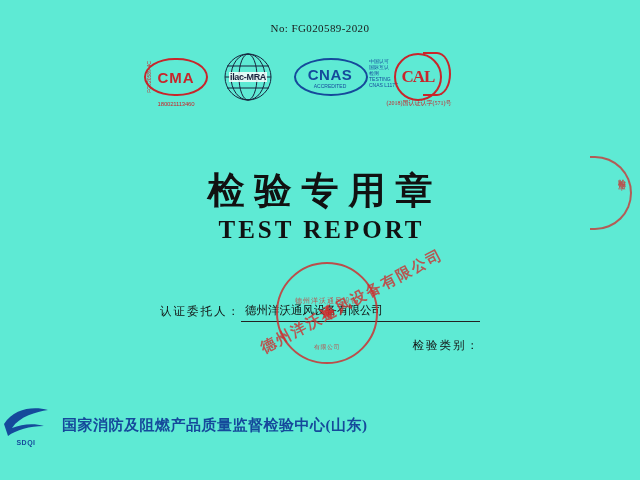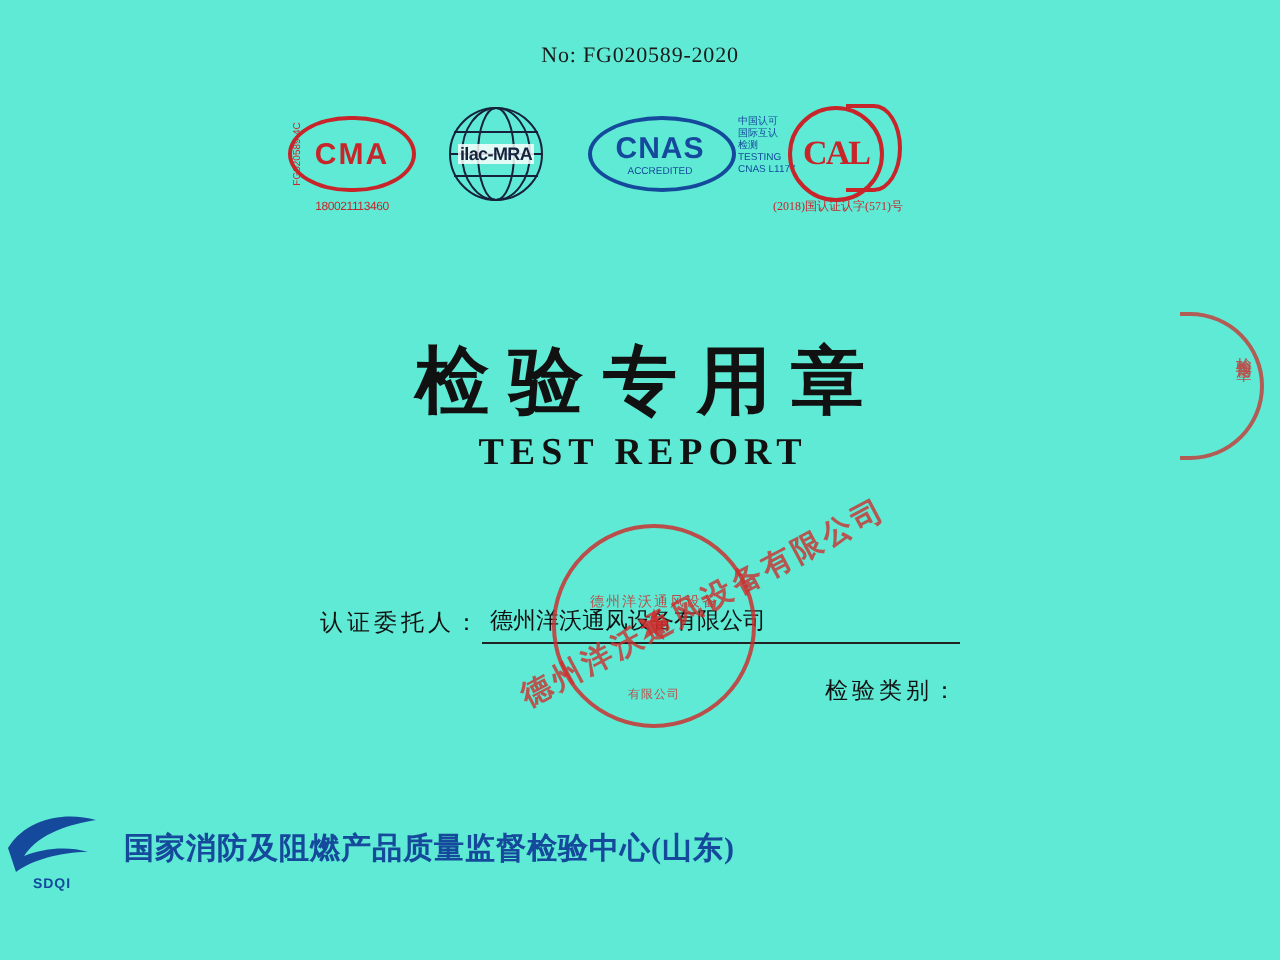--- a/index.html
+++ b/index.html
@@ -224,21 +224,21 @@
     text-indent: 10px;
     font-family: "Liberation Serif", serif;
     color: #111;
   }
   .title-en {
     position: absolute;
     top: 216px;
     left: 0;
     width: 640px;
     text-align: center;
-    font-size: 19px;
+    font-size: 25px;
     font-weight: bold;
     letter-spacing: 3px;
     text-indent: 3px;
     font-family: "Liberation Serif", serif;
     color: #111;
   }
 
   
   .fields {
     position: absolute;

